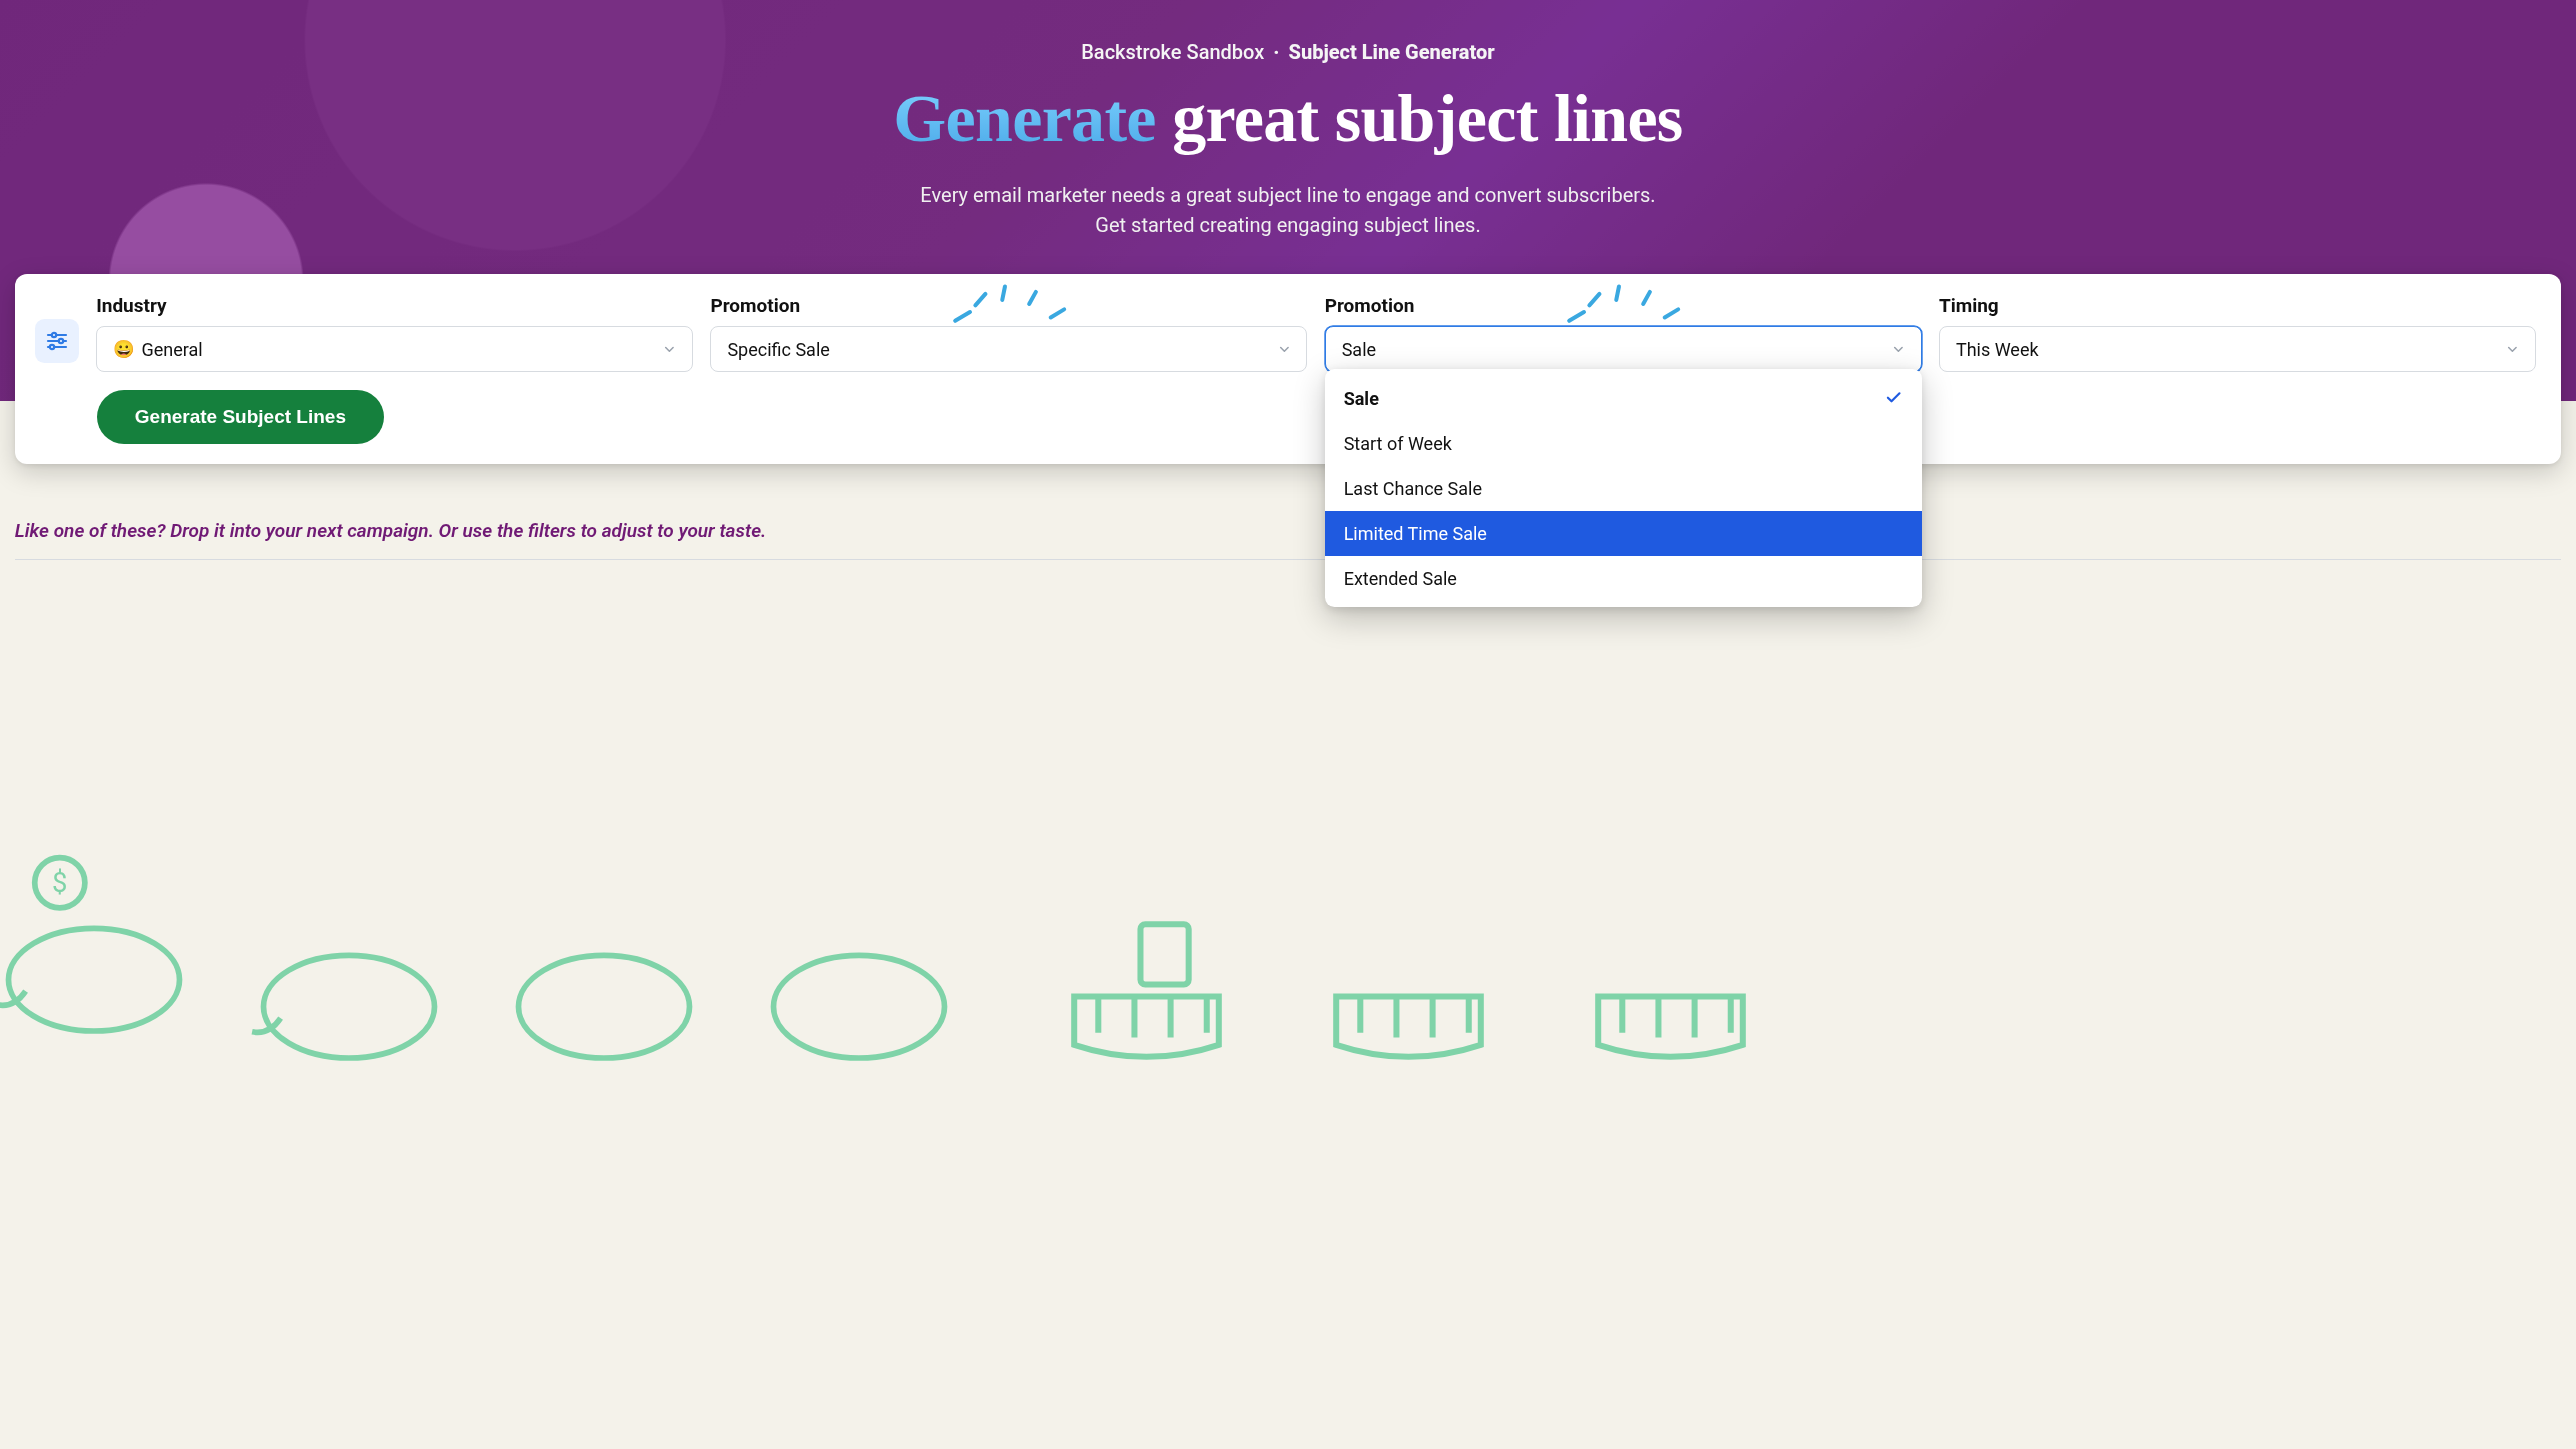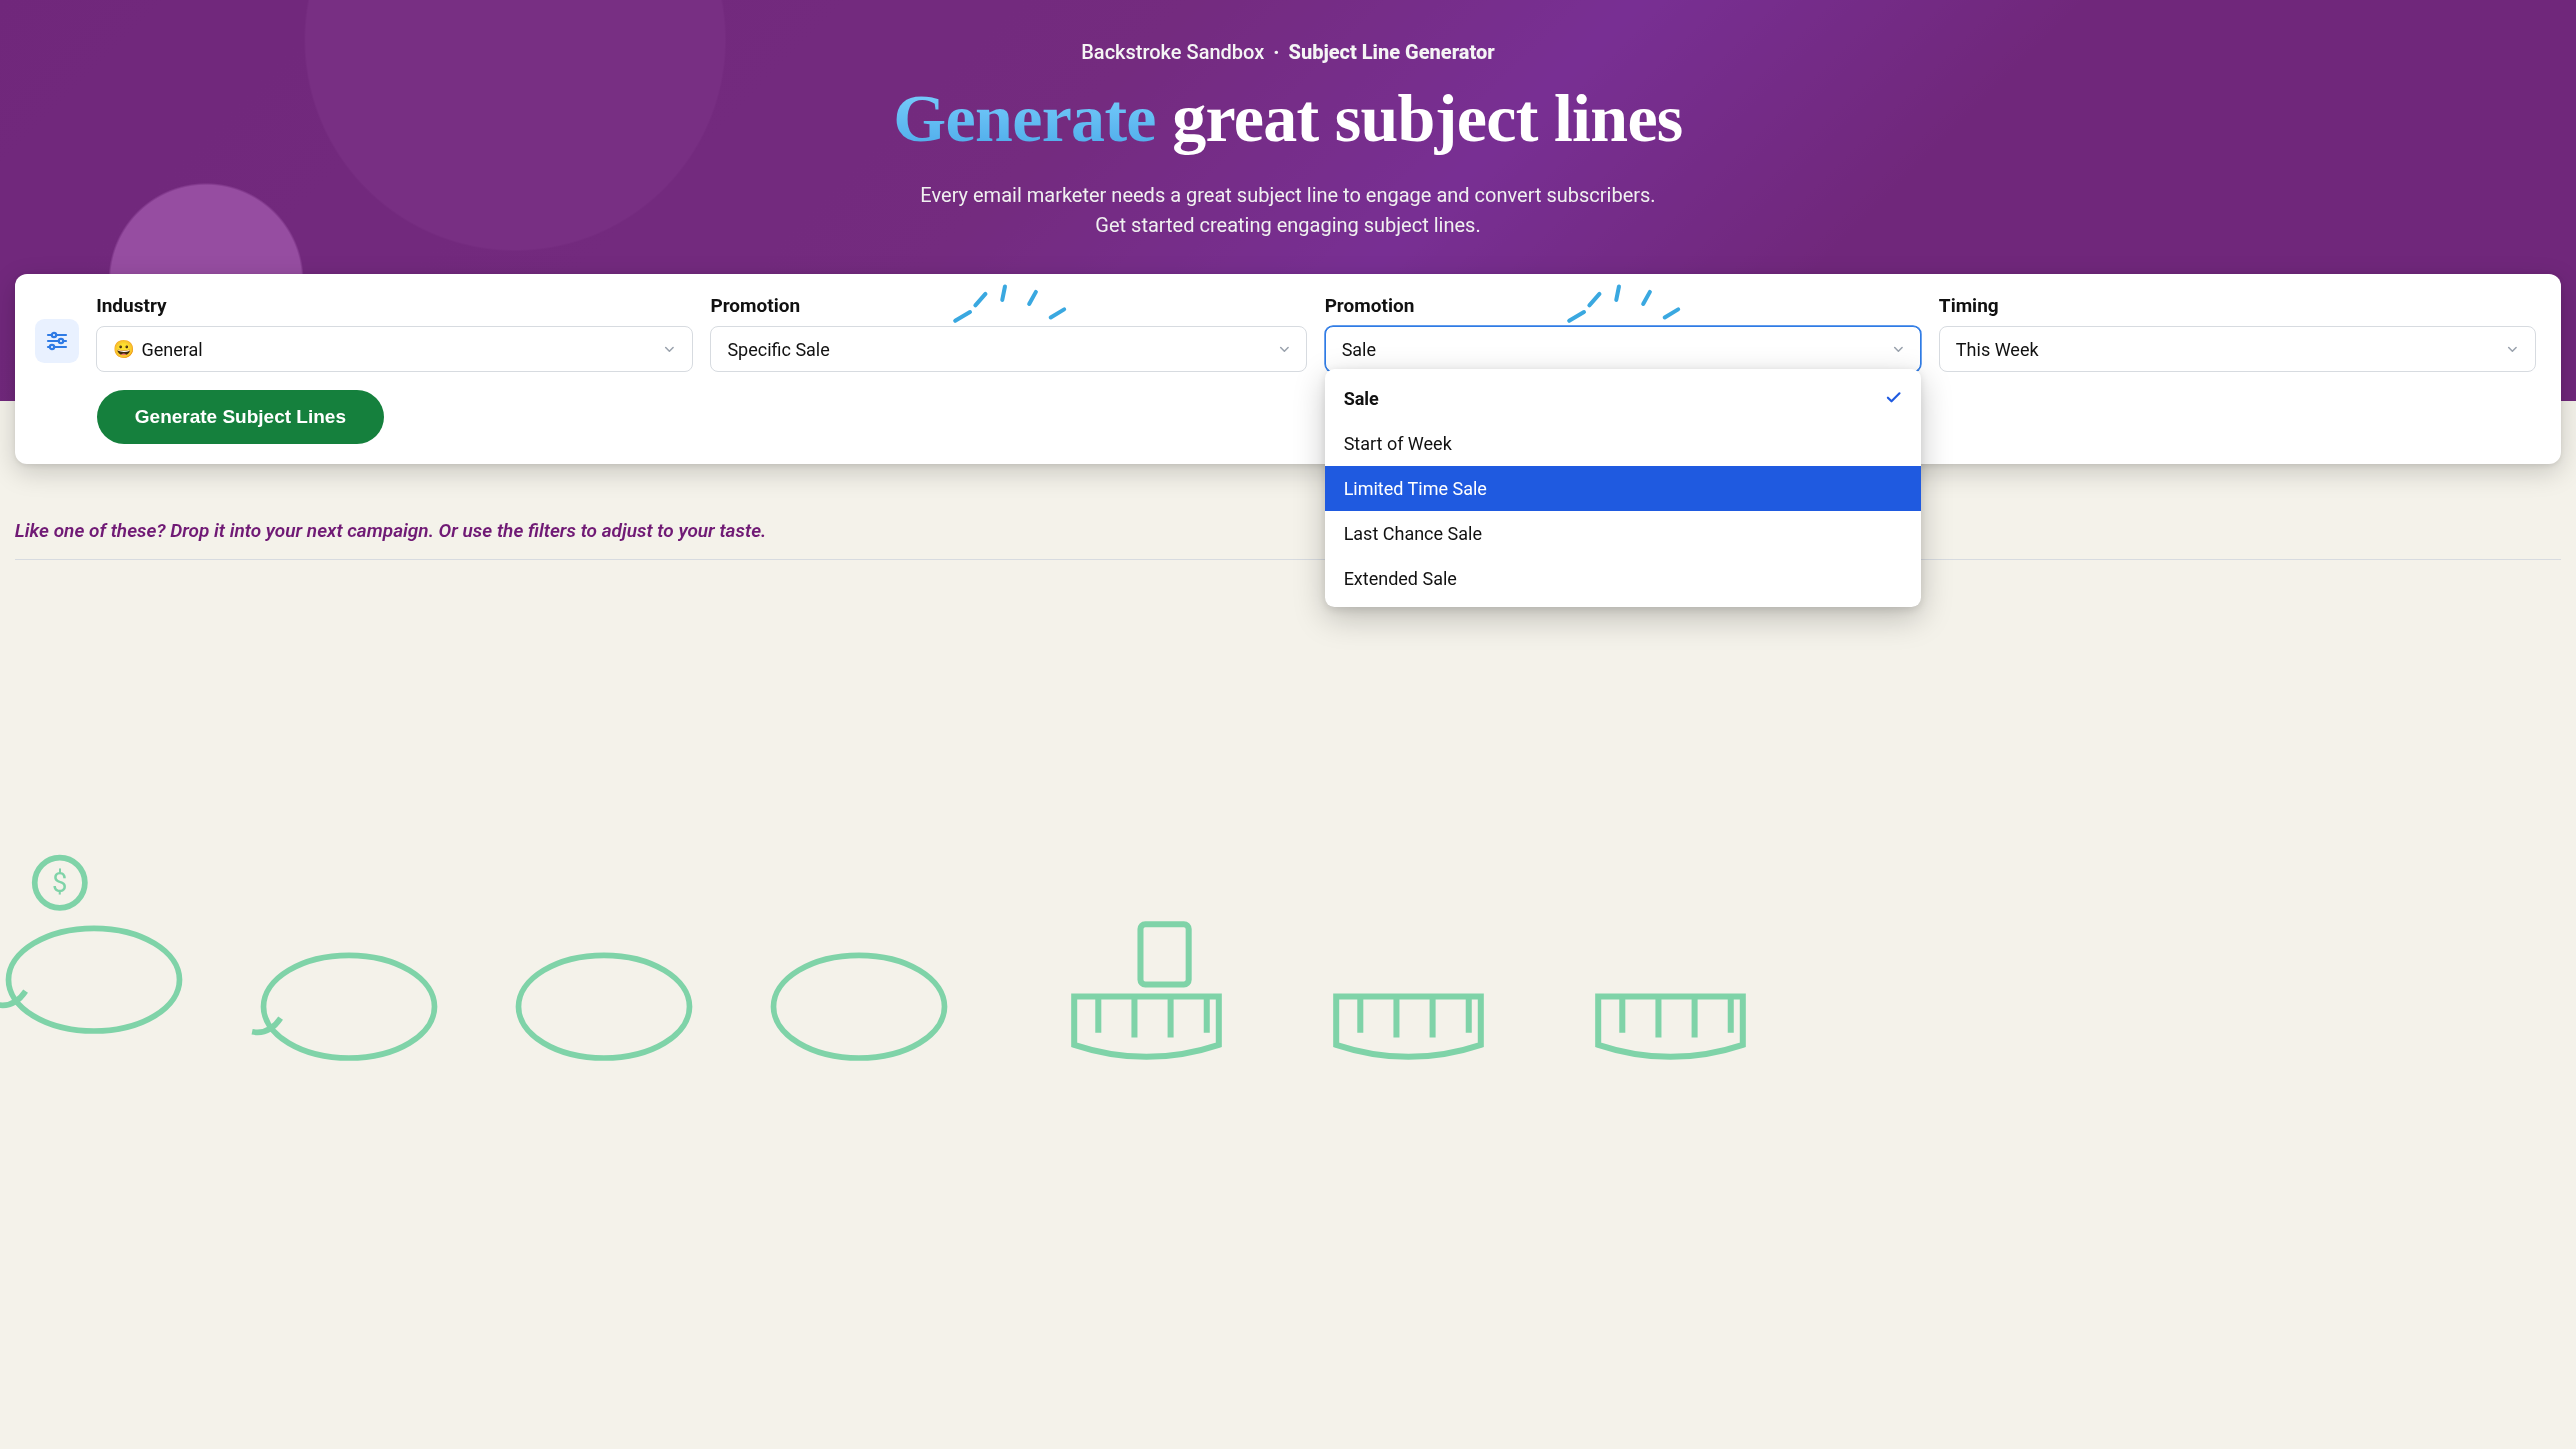--- a/index.html
+++ b/index.html
@@ -67,21 +67,20 @@
     margin: -127px 14.8px 0 14.8px;
     background: #fff;
     border-radius: 12px;
     box-shadow: 0 8px 27px rgba(0,0,0,0.18), 0 1.3px 5.4px rgba(0,0,0,0.08);
     padding: 20px 25.5px 20px 20px;
   }
   .card-row {
     display: flex;
     align-items: flex-start;
     gap: 17.4px;
-    justify-content: flex-end;
   }
   .settings-icon {
     flex: 0 0 auto;
     width: 44px; height: 44px;
     border-radius: 9.4px;
     background: #e9f1ff;
     display: flex; align-items: center; justify-content: center;
     margin-top: 25.5px;
   }
   .field {
@@ -380,25 +379,25 @@
       <div class="dropdown">
         <div class="dropdown-item selected">
           <span>Sale</span>
           <svg class="check" width="17.4" height="17.4" viewBox="0 0 24 24" fill="none" stroke="currentColor" stroke-width="3" stroke-linecap="round" stroke-linejoin="round">
               <polyline points="20 6 9 17 4 12"></polyline>
             </svg>
         </div>
         <div class="dropdown-item">
           <span>Start of Week</span>
         </div>
+        <div class="dropdown-item">
+          <span>Last Chance Sale</span>
+        </div>
         <div class="dropdown-item hover">
           <span>Limited Time Sale</span>
-        </div>
-        <div class="dropdown-item">
-          <span>Last Chance Sale</span>
         </div>
         <div class="dropdown-item">
           <span>Extended Sale</span>
         </div>
       </div>
     </div>
 
     <div class="field">
       <label class="field-label">Timing</label>
       <div class="select">

